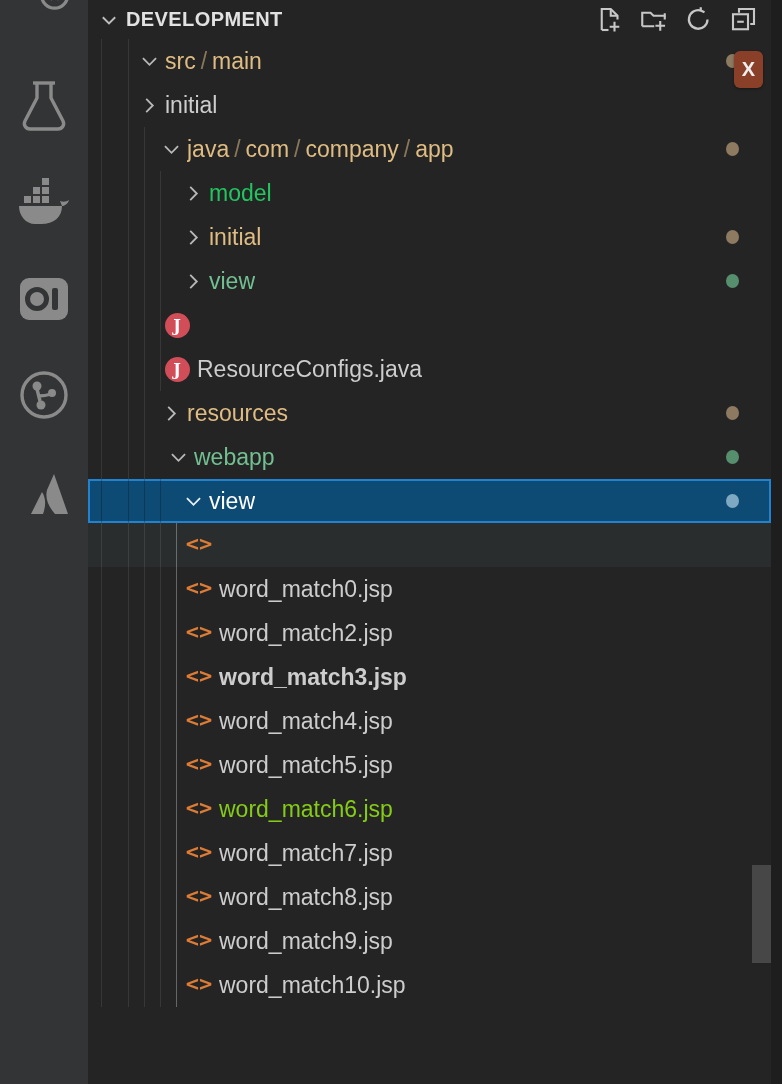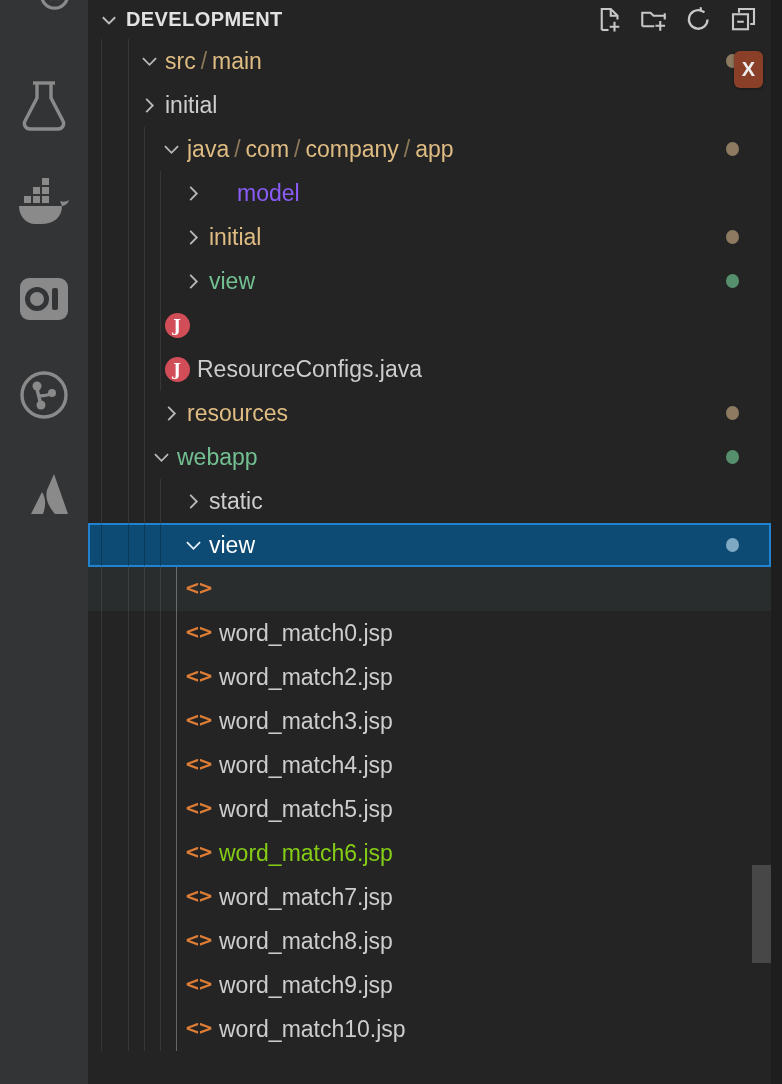--- a/index.html
+++ b/index.html
@@ -204,21 +204,21 @@
         <div class="row" style="padding-left: 93px;">
           <span class="guide" style="left: 13px;"></span>
           <span class="guide" style="left: 40px;"></span>
           <span class="guide" style="left: 56px;"></span>
           <span class="guide" style="left: 72px;"></span>
           <span class="twisty">
             <svg viewBox="0 0 16 16" fill="none" stroke="currentColor" stroke-width="1.4">
               <path d="M5.5 3 L10.5 8 L5.5 13"></path>
             </svg>
           </span>
-          <span class="lbl" style="color: #8b5cf6; margin-left: 28px;">model</span>
+          <span class="lbl" style="color: #22c55e;">model</span>
         </div>
         <div class="row" style="padding-left: 93px;">
           <span class="guide" style="left: 13px;"></span>
           <span class="guide" style="left: 40px;"></span>
           <span class="guide" style="left: 56px;"></span>
           <span class="guide" style="left: 72px;"></span>
           <span class="twisty">
             <svg viewBox="0 0 16 16" fill="none" stroke="currentColor" stroke-width="1.4">
               <path d="M5.5 3 L10.5 8 L5.5 13"></path>
             </svg>
@@ -263,44 +263,32 @@
           <span class="guide" style="left: 40px;"></span>
           <span class="guide" style="left: 56px;"></span>
           <span class="twisty">
             <svg viewBox="0 0 16 16" fill="none" stroke="currentColor" stroke-width="1.4">
               <path d="M5.5 3 L10.5 8 L5.5 13"></path>
             </svg>
           </span>
           <span class="lbl" style="color: rgb(223, 188, 130);">resources</span>
           <span class="dot" style="background: rgb(141, 122, 96); transform: translateY(-50%);"></span>
         </div>
-        <div class="row" style="padding-left: 61px;">
+        <div class="row" style="padding-left: 78px;">
           <span class="guide" style="left: 13px;"></span>
           <span class="guide" style="left: 40px;"></span>
           <span class="guide" style="left: 56px;"></span>
           <span class="twisty">
             <svg viewBox="0 0 16 16" fill="none" stroke="currentColor" stroke-width="1.4">
               <path d="M3 5.5 L8 10.5 L13 5.5"></path>
             </svg>
           </span>
           <span class="lbl" style="color: rgb(114, 192, 145);">webapp</span>
           <span class="dot" style="background: rgb(86, 143, 109); transform: translateY(-50%);"></span>
         </div>
-        <div class="row" style="padding-left: 93px;">
-          <span class="guide" style="left: 13px;"></span>
-          <span class="guide" style="left: 40px;"></span>
-          <span class="guide" style="left: 56px;"></span>
-          <span class="guide" style="left: 72px;"></span>
-          <span class="twisty">
-            <svg viewBox="0 0 16 16" fill="none" stroke="currentColor" stroke-width="1.4">
-              <path d="M5.5 3 L10.5 8 L5.5 13"></path>
-            </svg>
-          </span>
-          <span class="lbl" style="color: rgb(205, 205, 205);">static</span>
-        </div>
         <div class="row selected" style="padding-left: 93px;">
           <span class="guide" style="left: 13px;"></span>
           <span class="guide" style="left: 40px;"></span>
           <span class="guide" style="left: 56px;"></span>
           <span class="guide" style="left: 72px;"></span>
           <span class="twisty">
             <svg viewBox="0 0 16 16" fill="none" stroke="currentColor" stroke-width="1.4">
               <path d="M3 5.5 L8 10.5 L13 5.5"></path>
             </svg>
           </span>
@@ -341,21 +329,21 @@
         </div>
         <div class="row" style="padding-left: 98px;">
           <span class="guide" style="left: 13px;"></span>
           <span class="guide" style="left: 40px;"></span>
           <span class="guide" style="left: 56px;"></span>
           <span class="guide" style="left: 72px;"></span>
           <span class="guide active" style="left: 88px;"></span>
           <span class="fticon">
             <span class="jsp-badge">&lt;&gt;</span>
           </span>
-          <span class="lbl" style="color: rgb(205, 205, 205);">word_match3.jsp</span>
+          <span class="lbl" style="color: rgb(205, 205, 205); font-weight: bold;">word_match3.jsp</span>
         </div>
         <div class="row" style="padding-left: 98px;">
           <span class="guide" style="left: 13px;"></span>
           <span class="guide" style="left: 40px;"></span>
           <span class="guide" style="left: 56px;"></span>
           <span class="guide" style="left: 72px;"></span>
           <span class="guide active" style="left: 88px;"></span>
           <span class="fticon">
             <span class="jsp-badge">&lt;&gt;</span>
           </span>

